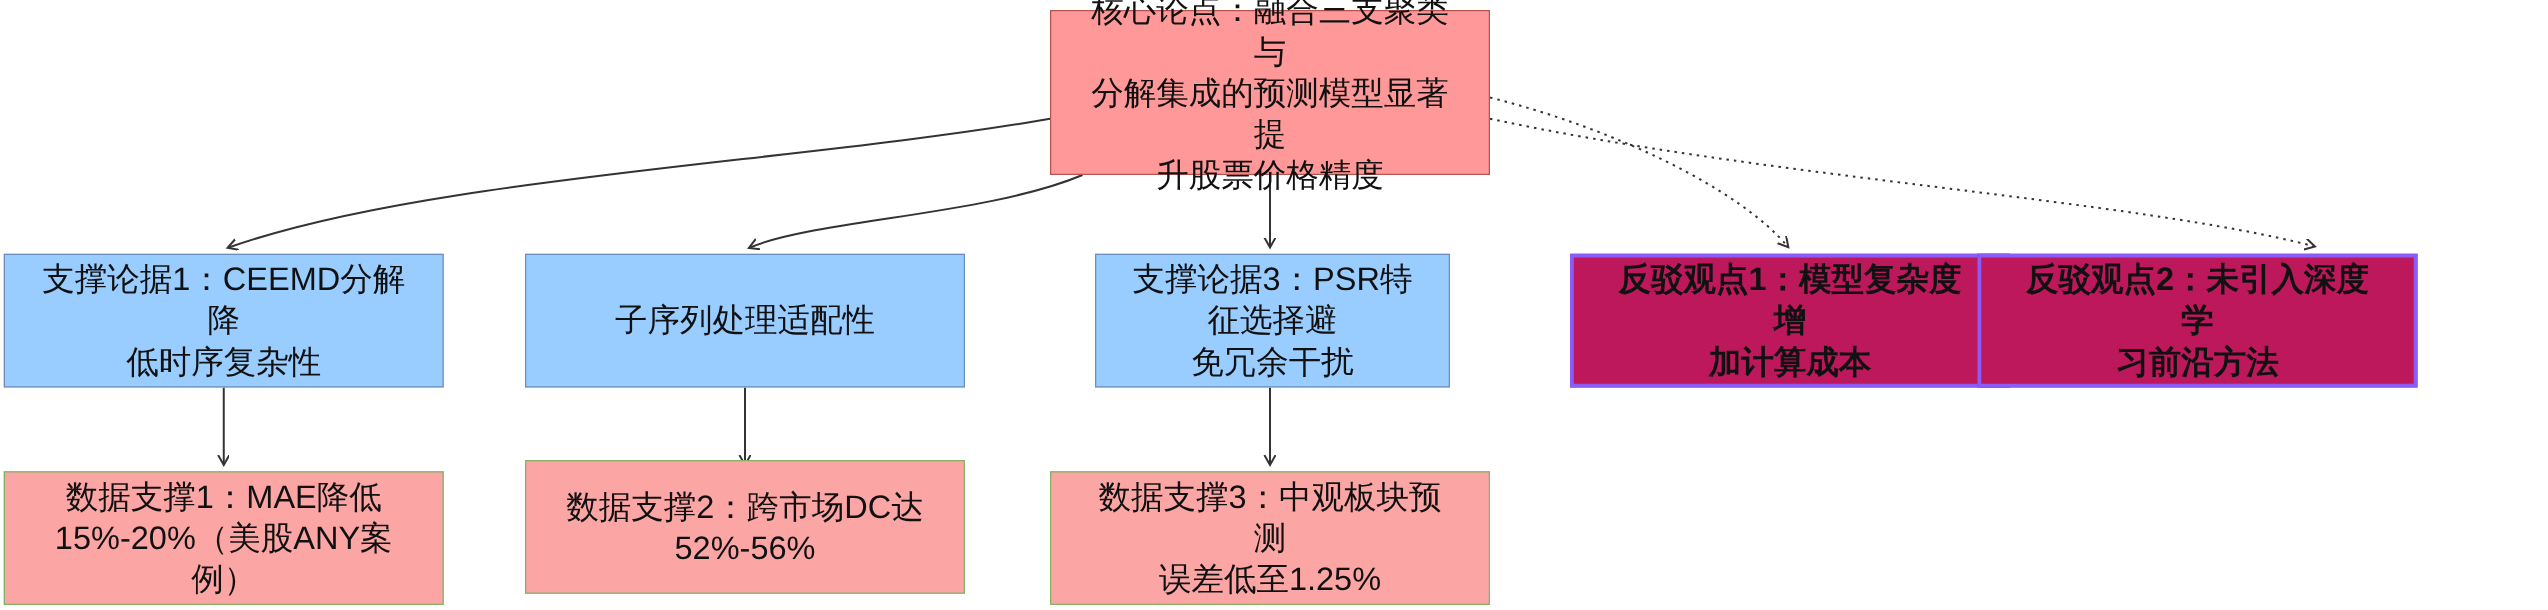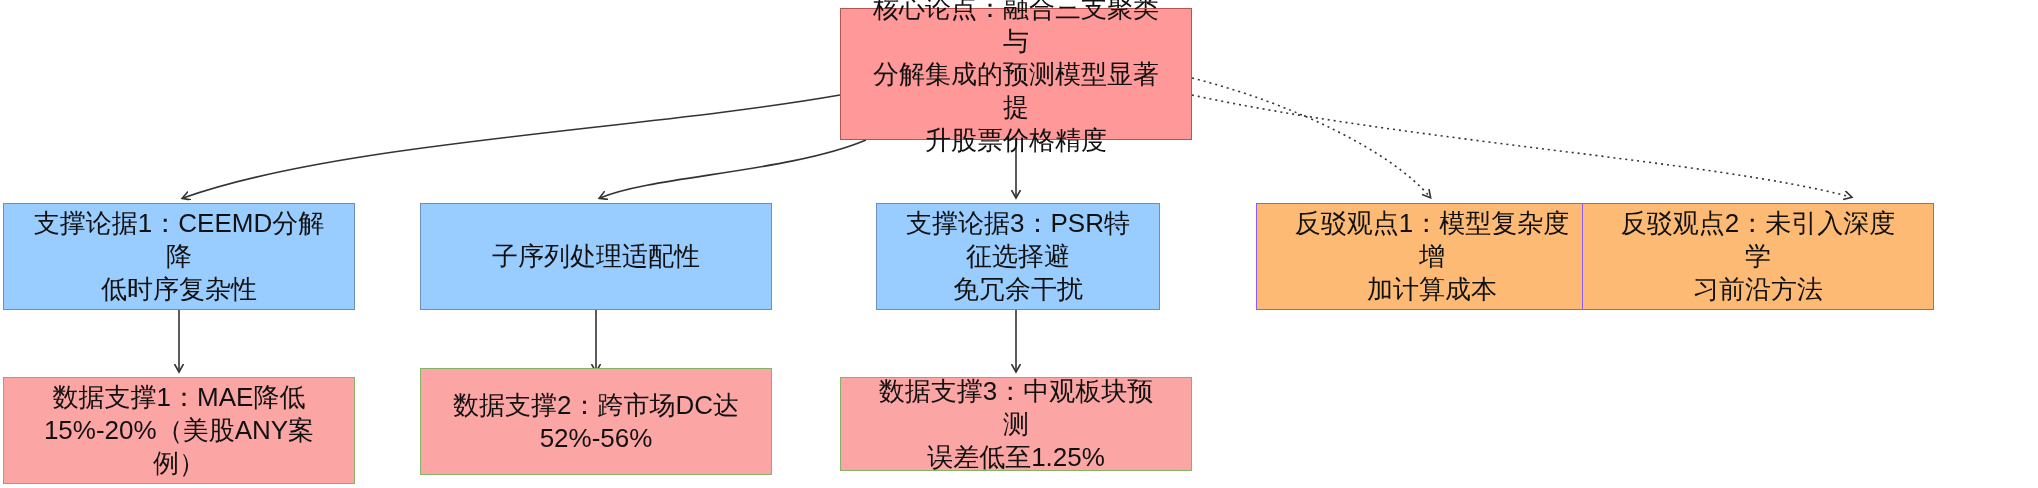--- a/index.html
+++ b/index.html
@@ -42,33 +42,34 @@
   }
   .node-support {
     background: #99CCFF;
     border: 1px solid #6C8EBF;
   }
   .node-data {
     background: #fca5a5;
     border: 1px solid #82B366;
   }
   .node-rebuttal {
-    background: #fdba74;
-    border: 1px solid #8b5cf6;
+    background: #be185d;
+    border: 3px solid #8b5cf6;
+    font-weight: bold;
   }
   
   #node-core      { left: 840px;  top: 8px;   width: 352px; height: 132px; }
   #node-support1  { left: 3px;    top: 203px; width: 352px; height: 107px; }
   #node-support2  { left: 420px;  top: 203px; width: 352px; height: 107px; }
   #node-support3  { left: 876px;  top: 203px; width: 284px; height: 107px; }
   #node-rebuttal1 { left: 1256px; top: 203px; width: 352px; height: 107px; }
   #node-rebuttal2 { left: 1582px; top: 203px; width: 352px; height: 107px; }
   #node-data1     { left: 3px;    top: 377px; width: 352px; height: 107px; }
   #node-data2     { left: 420px;  top: 368px; width: 352px; height: 107px; }
-  #node-data3     { left: 840px;  top: 377px; width: 352px; height: 94px; }
+  #node-data3     { left: 840px;  top: 377px; width: 352px; height: 107px; }
   .edge {
     fill: none;
     stroke: #333333;
     stroke-width: 1.6px;
   }
   .edge.dotted {
     stroke-dasharray: 2,4;
   }
 </style>
 </head>

